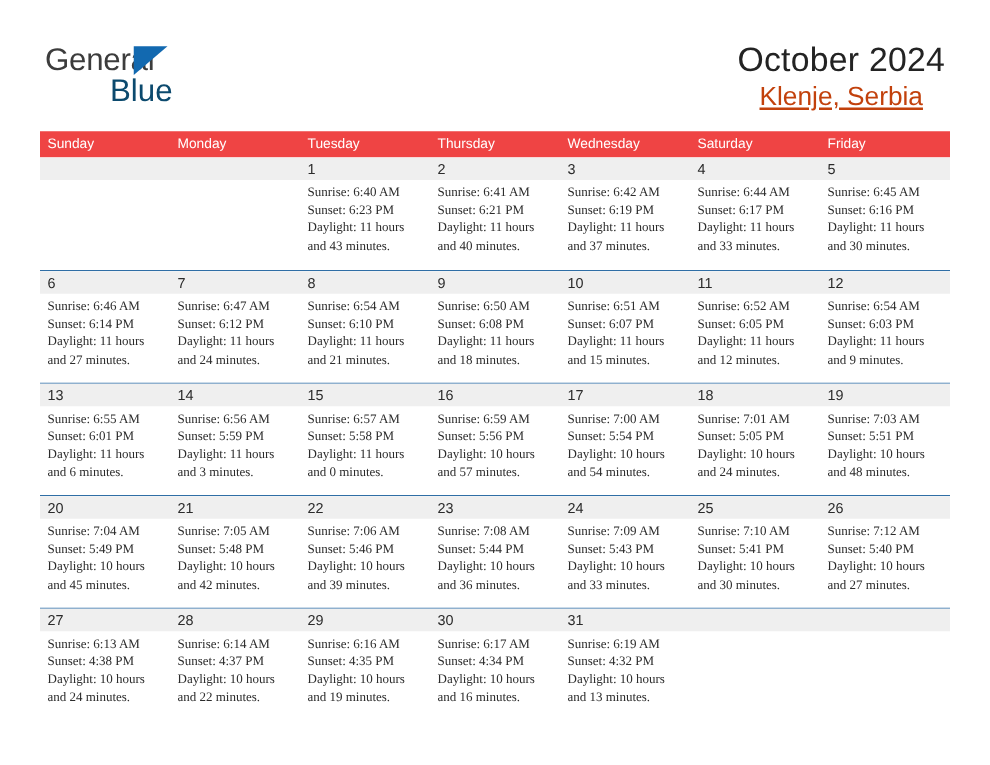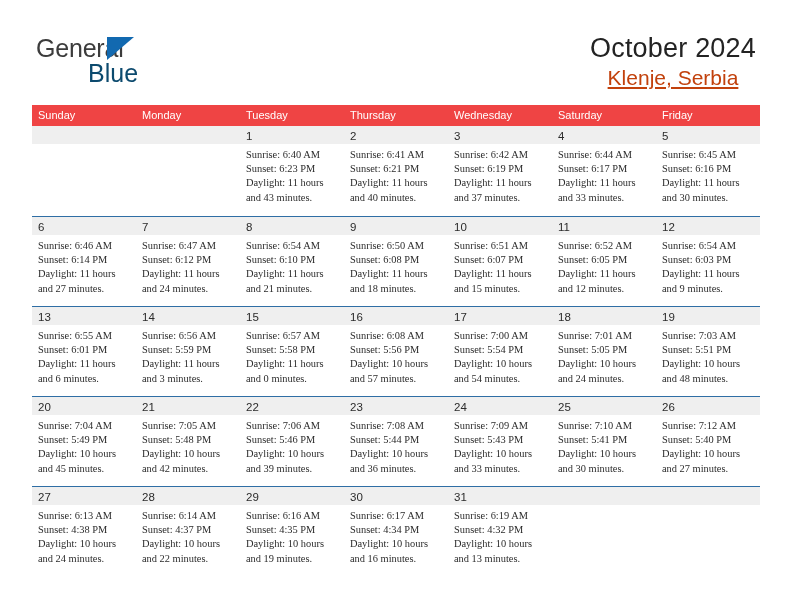--- a/index.html
+++ b/index.html
@@ -302,21 +302,21 @@
             <div class="day-info">
               <div>Sunrise: 6:57 AM</div>
               <div>Sunset: 5:58 PM</div>
               <div>Daylight: 11 hours</div>
               <div>and 0 minutes.</div>
             </div>
           </div>
           <div class="day-cell">
             <div class="day-band"><span class="day-num">16</span></div>
             <div class="day-info">
-              <div>Sunrise: 6:08 AM</div>
+              <div>Sunrise: 6:59 AM</div>
               <div>Sunset: 5:56 PM</div>
               <div>Daylight: 10 hours</div>
               <div>and 57 minutes.</div>
             </div>
           </div>
           <div class="day-cell">
             <div class="day-band"><span class="day-num">17</span></div>
             <div class="day-info">
               <div>Sunrise: 7:00 AM</div>
               <div>Sunset: 5:54 PM</div>

